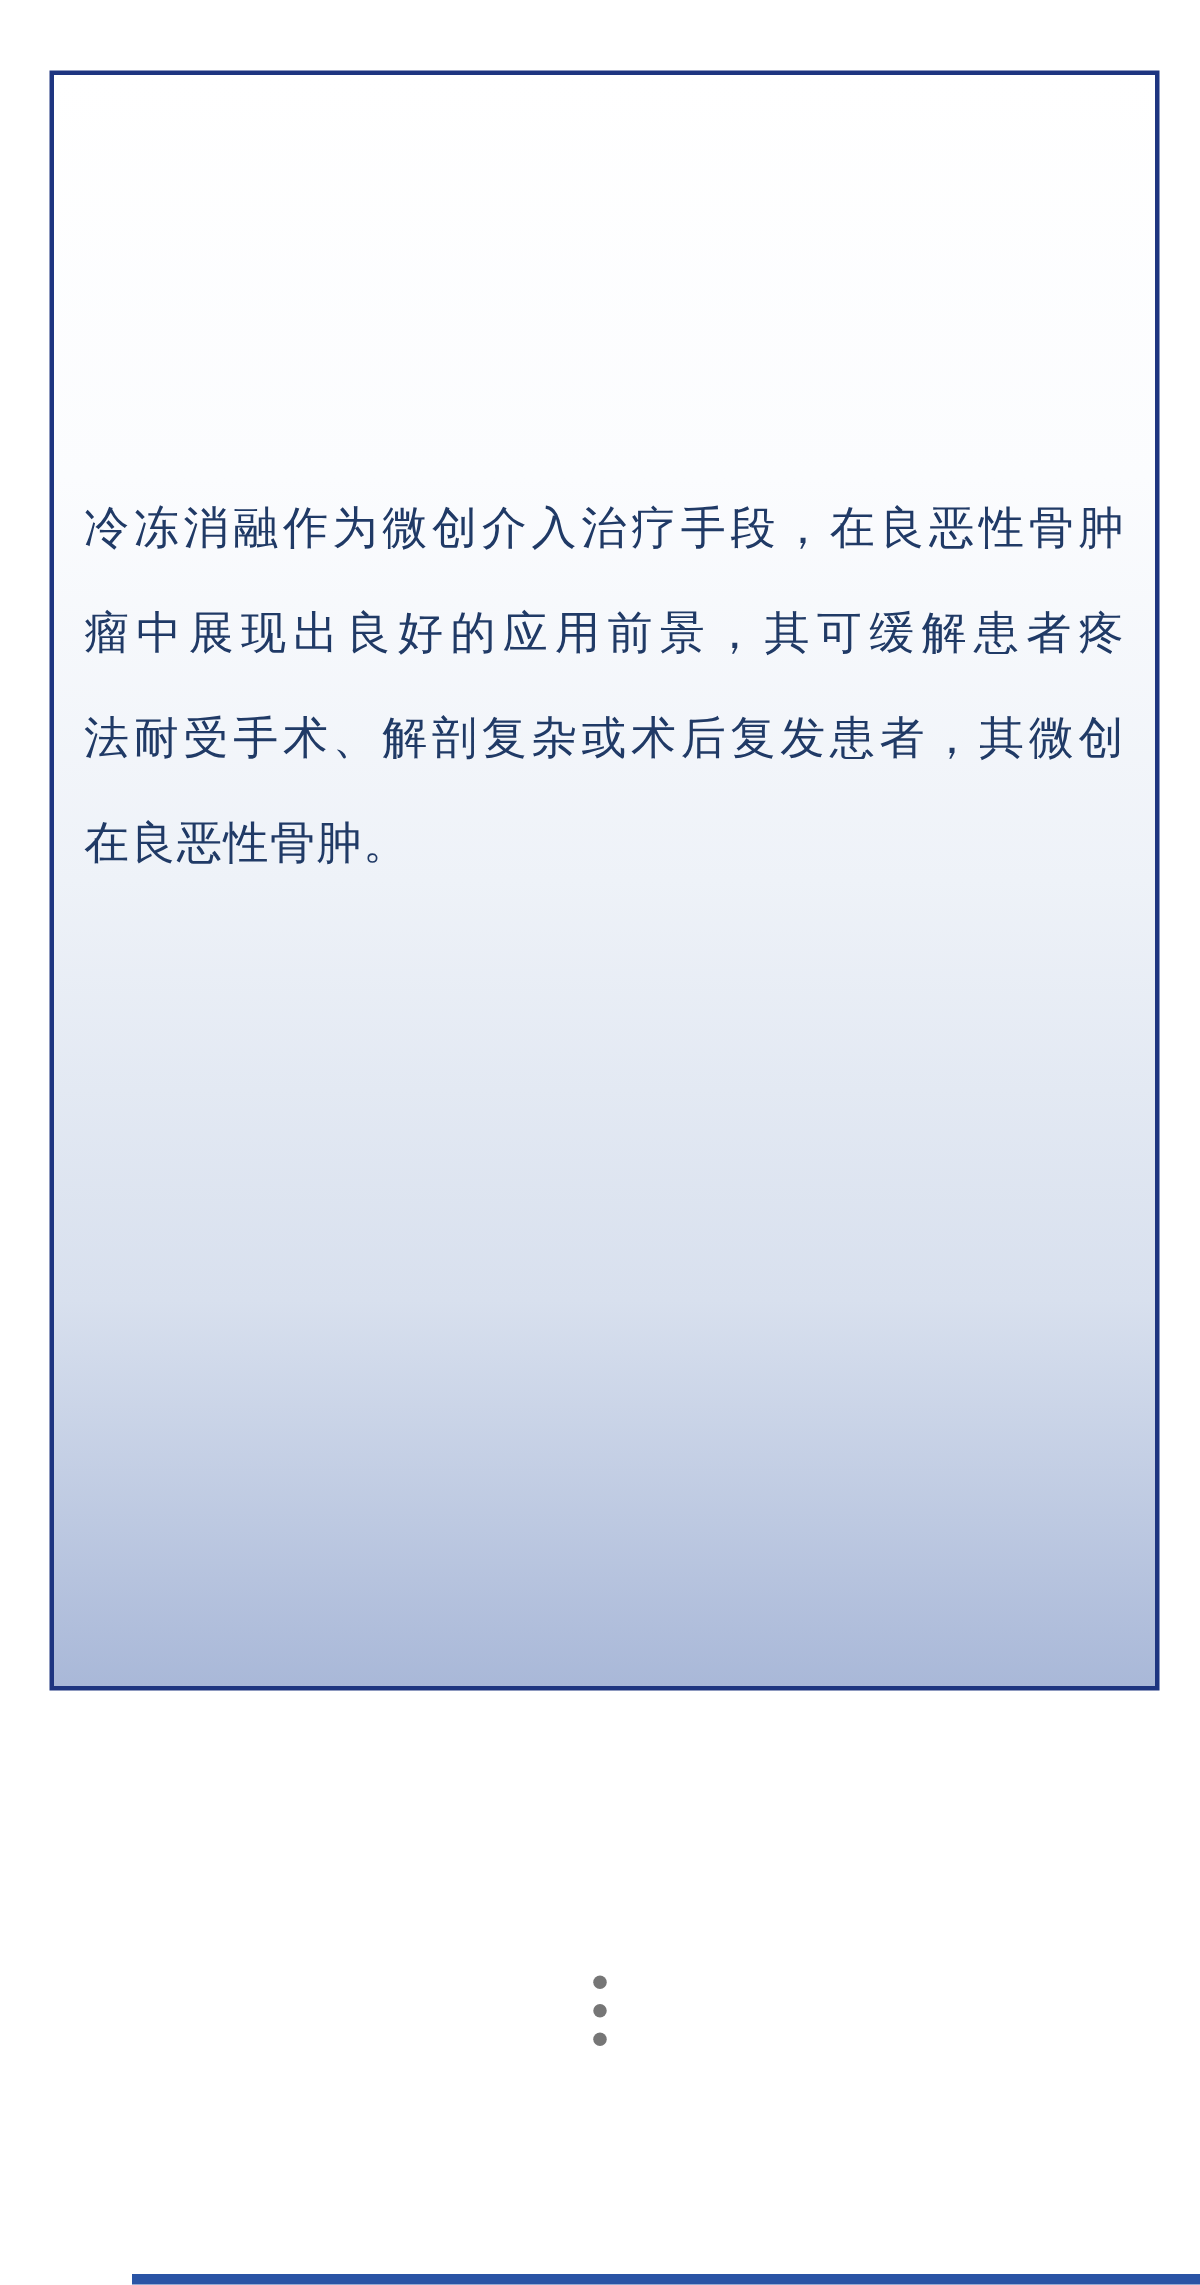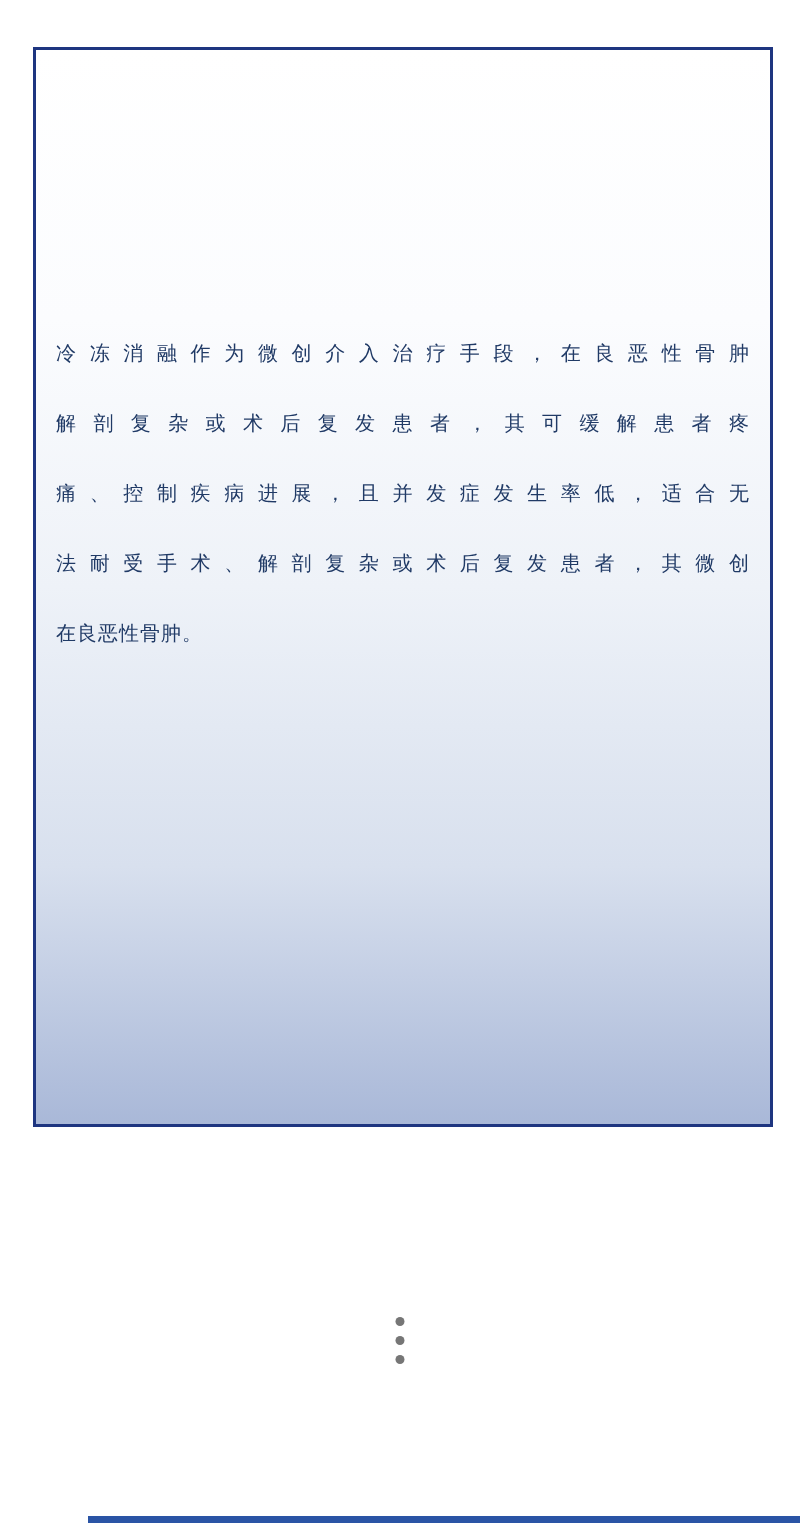--- a/index.html
+++ b/index.html
@@ -26,21 +26,21 @@
       var(--gradient-top, #ffffff) 0%,
       #fbfcfe 25%,
       #eef2f8 50%,
       #d8e0ee 76%,
       var(--gradient-bottom, #a9b8d8) 100%);
   }
   .paragraph {
     margin-top: 268px;
     padding: 0 20px;
     color: var(--text, #203a66);
-    font-size: 20px;
+    font-size: 30px;
     font-weight: 400;
     letter-spacing: 1px;
   }
   .paragraph .line {
     height: 70px;
     line-height: 70px;
     text-align: justify;
     white-space: nowrap;
   }
   .paragraph .line.stretch {
@@ -71,22 +71,21 @@
     height: 7px;
     background: var(--bottom-bar, #2a54a5);
   }
 </style>
 </head>
 <body>
 
 <div class="card">
   <div class="paragraph">
     <div class="line stretch">冷冻消融作为微创介入治疗手段，在良恶性骨肿</div>
-    <div class="line stretch">解剖复杂或术后复发患者，其可缓解患者疼</div>
-    <div class="line stretch">痛、控制疾病进展，且并发症发生率低，适合无</div>
+    <div class="line stretch">瘤中展现出良好的应用前景，其可缓解患者疼</div>
     <div class="line stretch">法耐受手术、解剖复杂或术后复发患者，其微创</div>
     <div class="line">在良恶性骨肿。</div>
   </div>
 </div>
 
 <div class="dots">
   <span class="dot"></span>
   <span class="dot"></span>
   <span class="dot"></span>
 </div>

